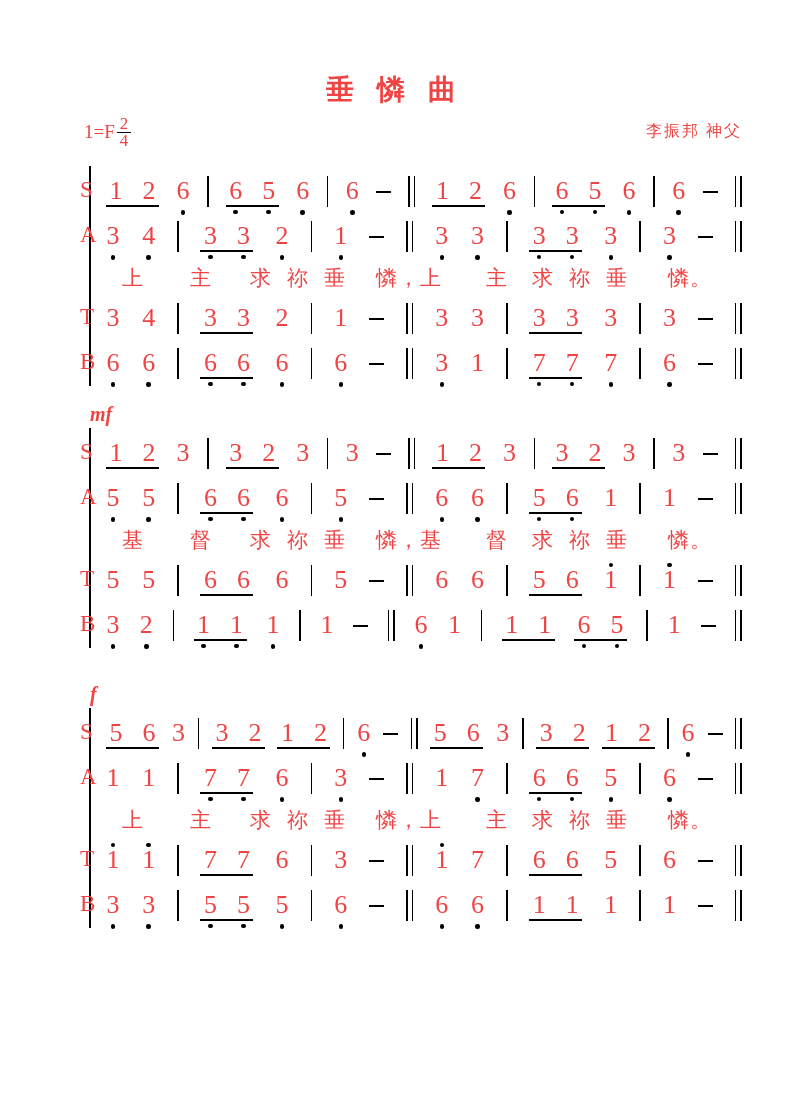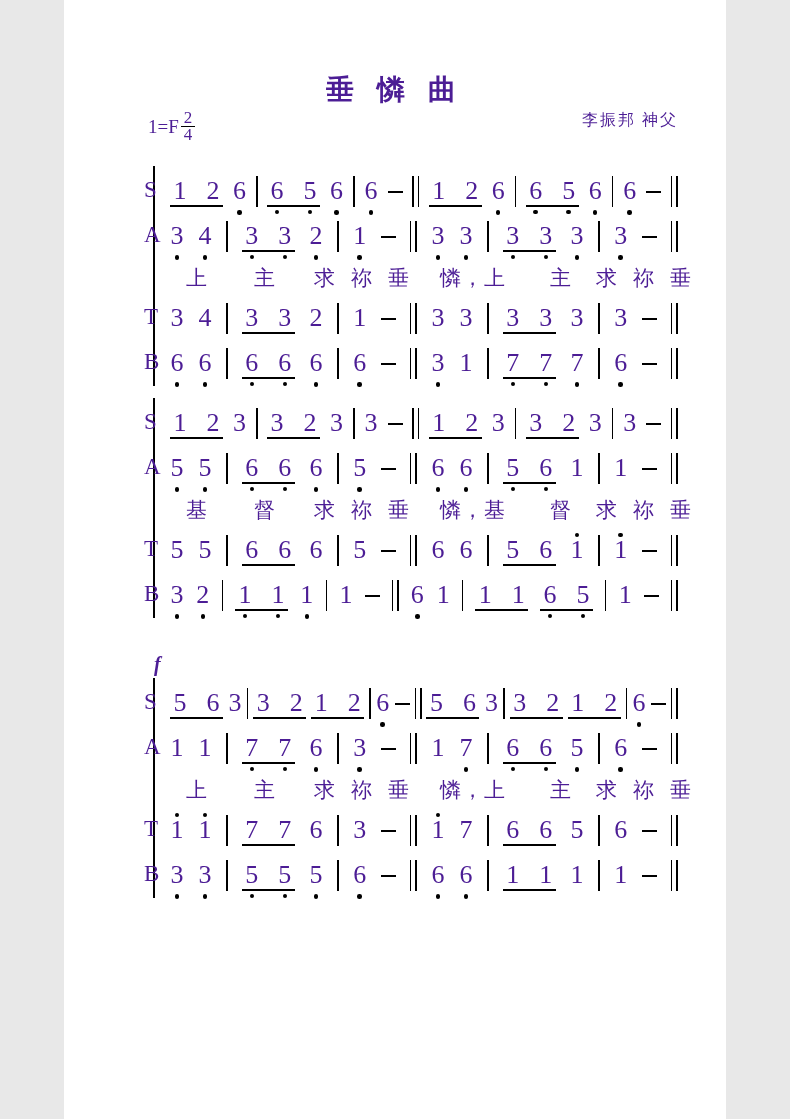--- a/index.html
+++ b/index.html
@@ -1,28 +1,28 @@
 <!DOCTYPE html>
 <html><head>
 <meta charset="utf-8">
 <style>
   html,body{margin:0;padding:0;background:#e8e8e8;}
   .page{
-    width:662px;height:1119px;margin:0 auto;background:#ffffff;
-    font-family:"Liberation Serif","DejaVu Serif",serif;color:#4c1d95;
+    width:790px;height:1119px;margin:0 auto;background:#ffffff;
+    font-family:"Liberation Serif","DejaVu Serif",serif;color:#ef4444;
     position:relative;box-sizing:border-box;
     padding:74px 48px 0 80px;overflow:hidden;
   }
   
   .title{
     text-align:center;font-size:28px;font-weight:bold;
     letter-spacing:8px;line-height:32px;margin-left:-32px;
   }
   .meta-row{
-    display:flex;justify-content:space-between;align-items:flex-start;
+    display:flex;justify-content:space-between;align-items:center;
     margin-top:4px;height:44px;
   }
   .keysig{display:flex;align-items:center;font-size:19px;margin-left:4px;}
   .frac{display:inline-flex;flex-direction:column;align-items:center;margin-left:2px;line-height:16px;font-size:17px;}
   .frac .num{padding:0 3px;}
   .frac .den{border-top:1.5px solid #000;padding:0 3px;}
   .composer{font-size:16px;letter-spacing:2px;padding-bottom:2px;margin-left:35px;}
   
   .system{margin-top:16px;}
   .system.s3{margin-top:34px;}
@@ -537,20 +537,21 @@
               <span class="dash"></span>
               <span class="dbar">
                 <i></i>
                 <i></i>
               </span>
             </div>
           </div>
         </div>
       </section>
       <section class="system s2">
+        <div class="dynamic">mf</div>
         <div class="sysbody">
           <div class="sysline"></div>
           <div class="vrow">
             <span class="vlabel">S</span>
             <div class="tokens">
               <span class="group">
                 <span class="gwrap">
                   <span class="gdigit">1</span>
                   <span class="gdigit">2</span>
                 </span>

